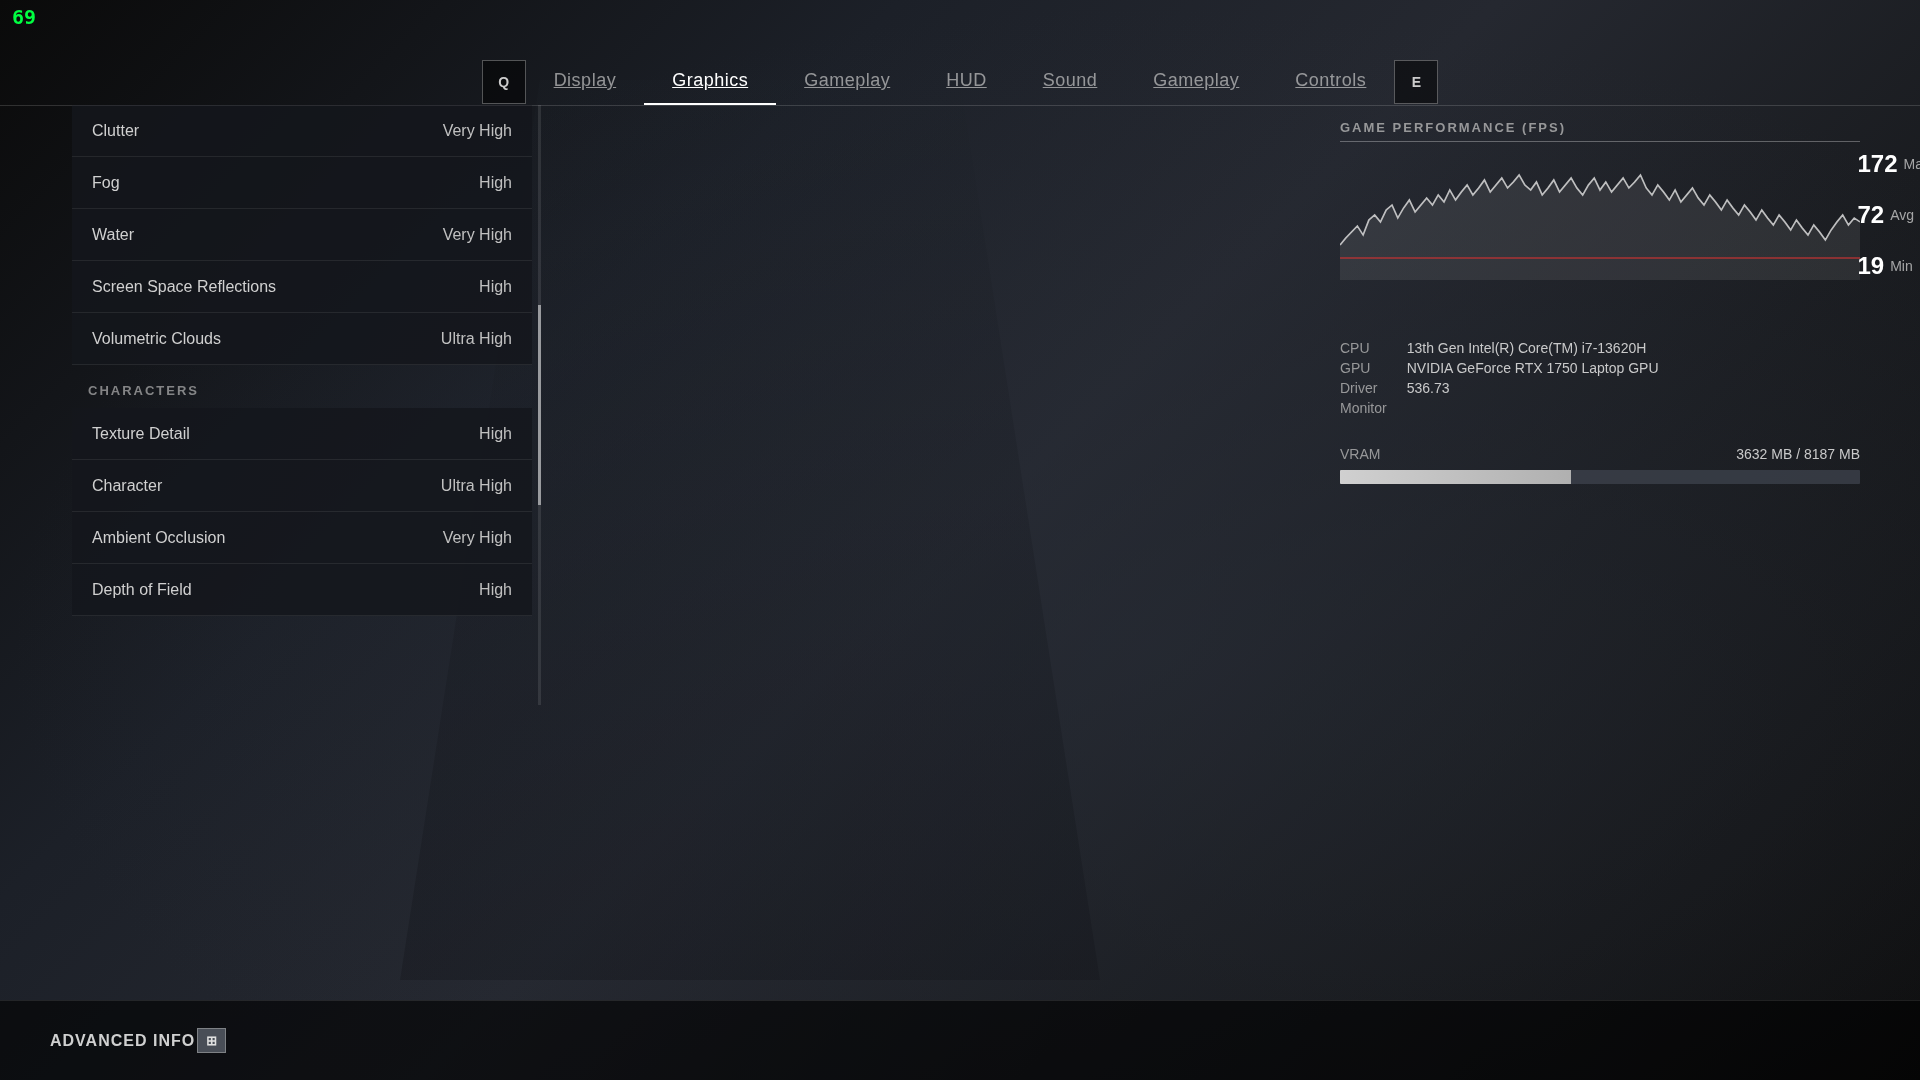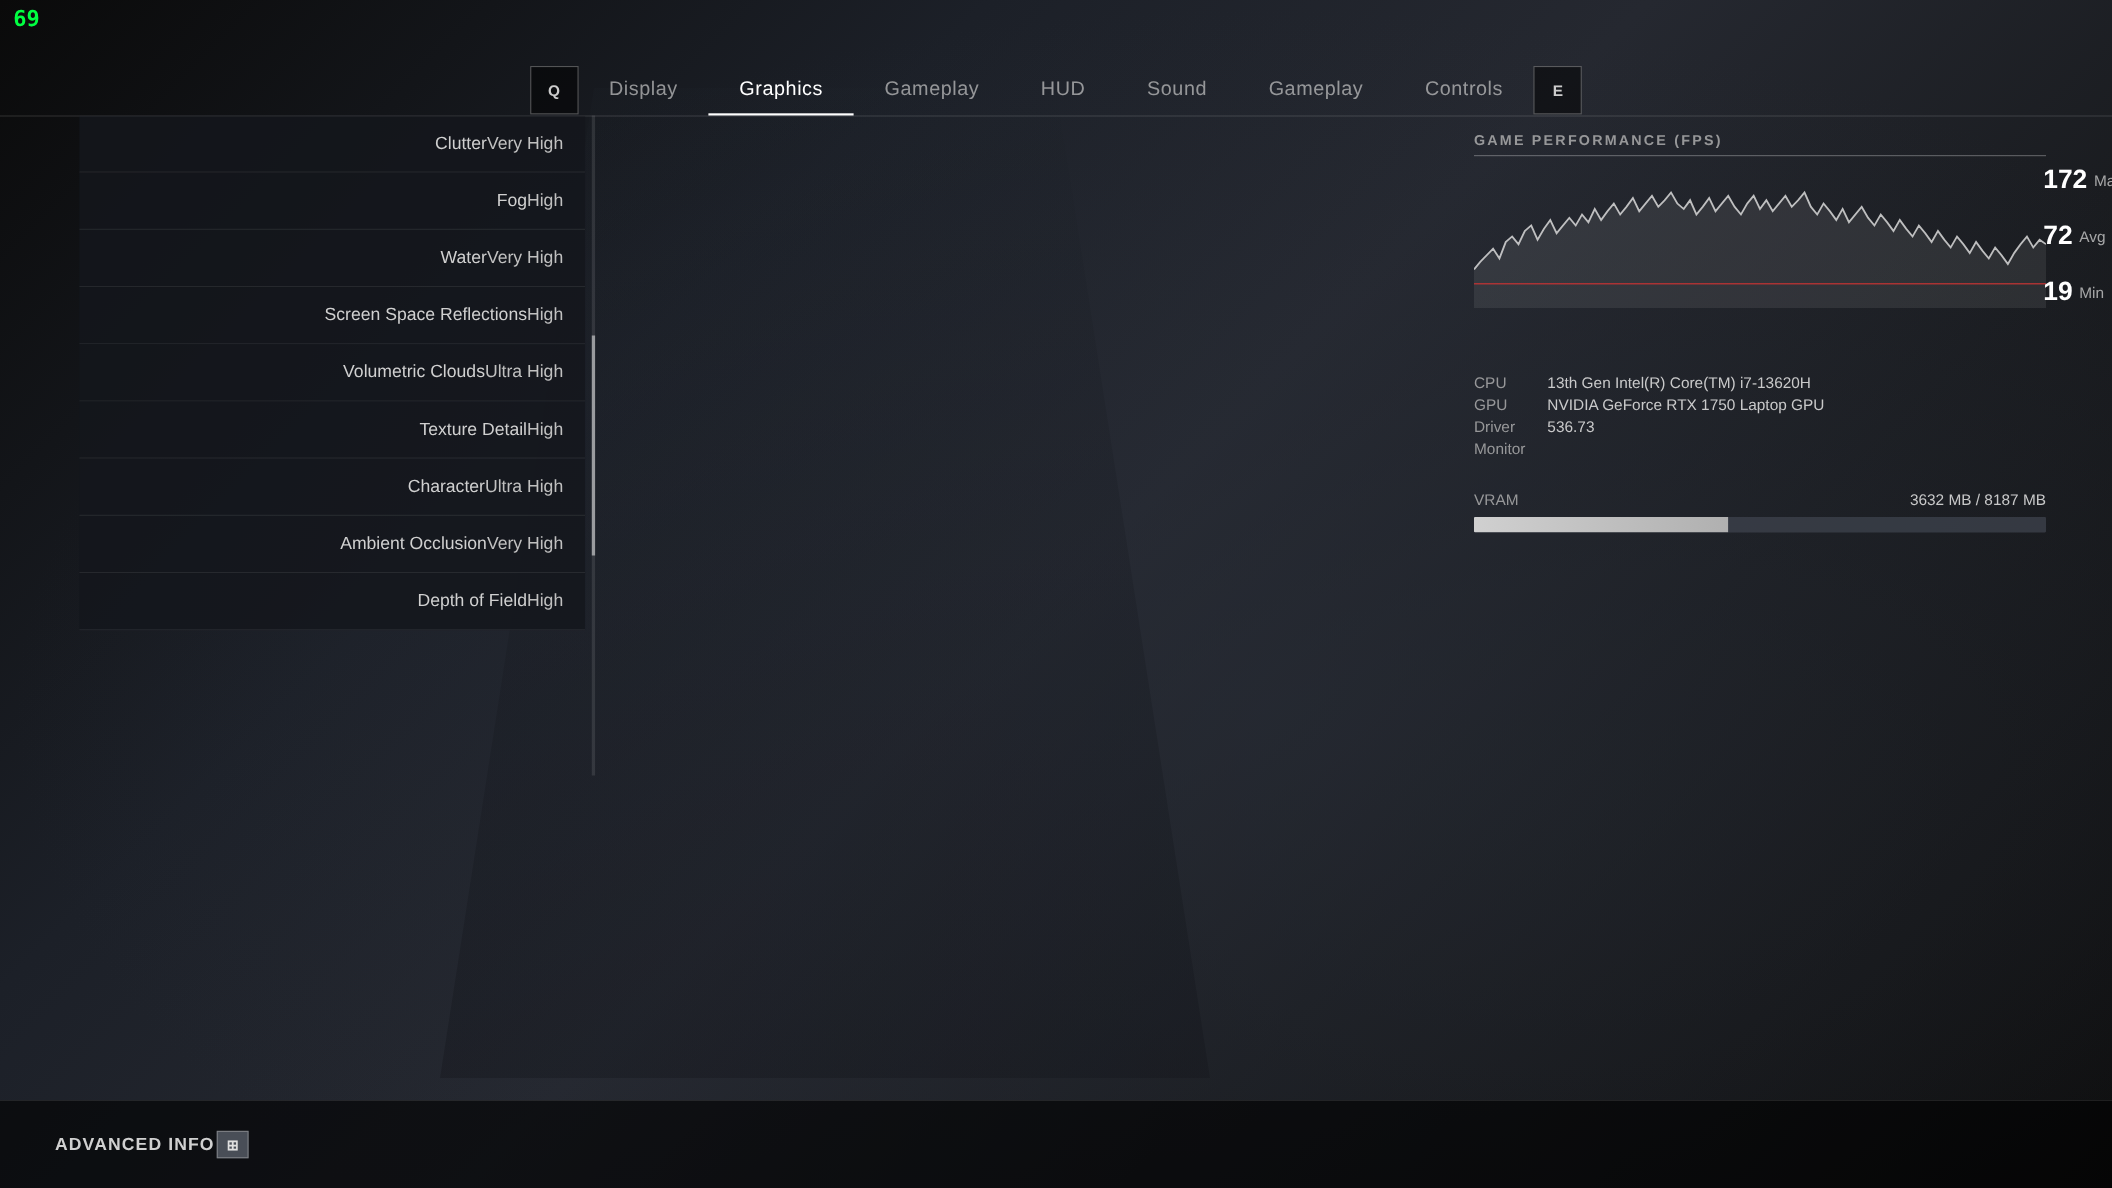--- a/index.html
+++ b/index.html
@@ -84,20 +84,21 @@
 
     .nav-tab {
       padding: 12px 28px;
       font-size: 18px;
       color: rgba(200,200,200,0.7);
       cursor: pointer;
       letter-spacing: 0.5px;
       text-transform: none;
       border-bottom: 2px solid transparent;
       transition: all 0.2s;
+      text-decoration: underline;
     }
 
     .nav-tab.active {
       color: #ffffff;
       border-bottom: 2px solid #ffffff;
     }
 
     
     .settings-panel {
       position: absolute;
@@ -116,21 +117,21 @@
       letter-spacing: 2px;
       padding: 18px 16px 10px;
       text-transform: uppercase;
     }
 
     .setting-row {
       background: rgba(20,22,28,0.85);
       border-bottom: 1px solid rgba(255,255,255,0.08);
       display: flex;
       align-items: center;
-      justify-content: flex-end;
+      justify-content: space-between;
       padding: 0 20px;
       height: 52px;
       cursor: pointer;
     }
 
     .setting-row:first-of-type {
       border-top: 1px solid rgba(255,255,255,0.08);
     }
 
     .setting-name {
@@ -395,20 +396,21 @@
   </div>
   <div class="setting-row">
     <span class="setting-name">Screen Space Reflections</span>
     <span class="setting-value">High</span>
   </div>
   <div class="setting-row">
     <span class="setting-name">Volumetric Clouds</span>
     <span class="setting-value">Ultra High</span>
   </div>
 
+  <div class="settings-section-label">CHARACTERS</div>
   <div class="setting-row">
     <span class="setting-name">Texture Detail</span>
     <span class="setting-value">High</span>
   </div>
   <div class="setting-row">
     <span class="setting-name">Character</span>
     <span class="setting-value">Ultra High</span>
   </div>
 
   <div class="setting-row">

